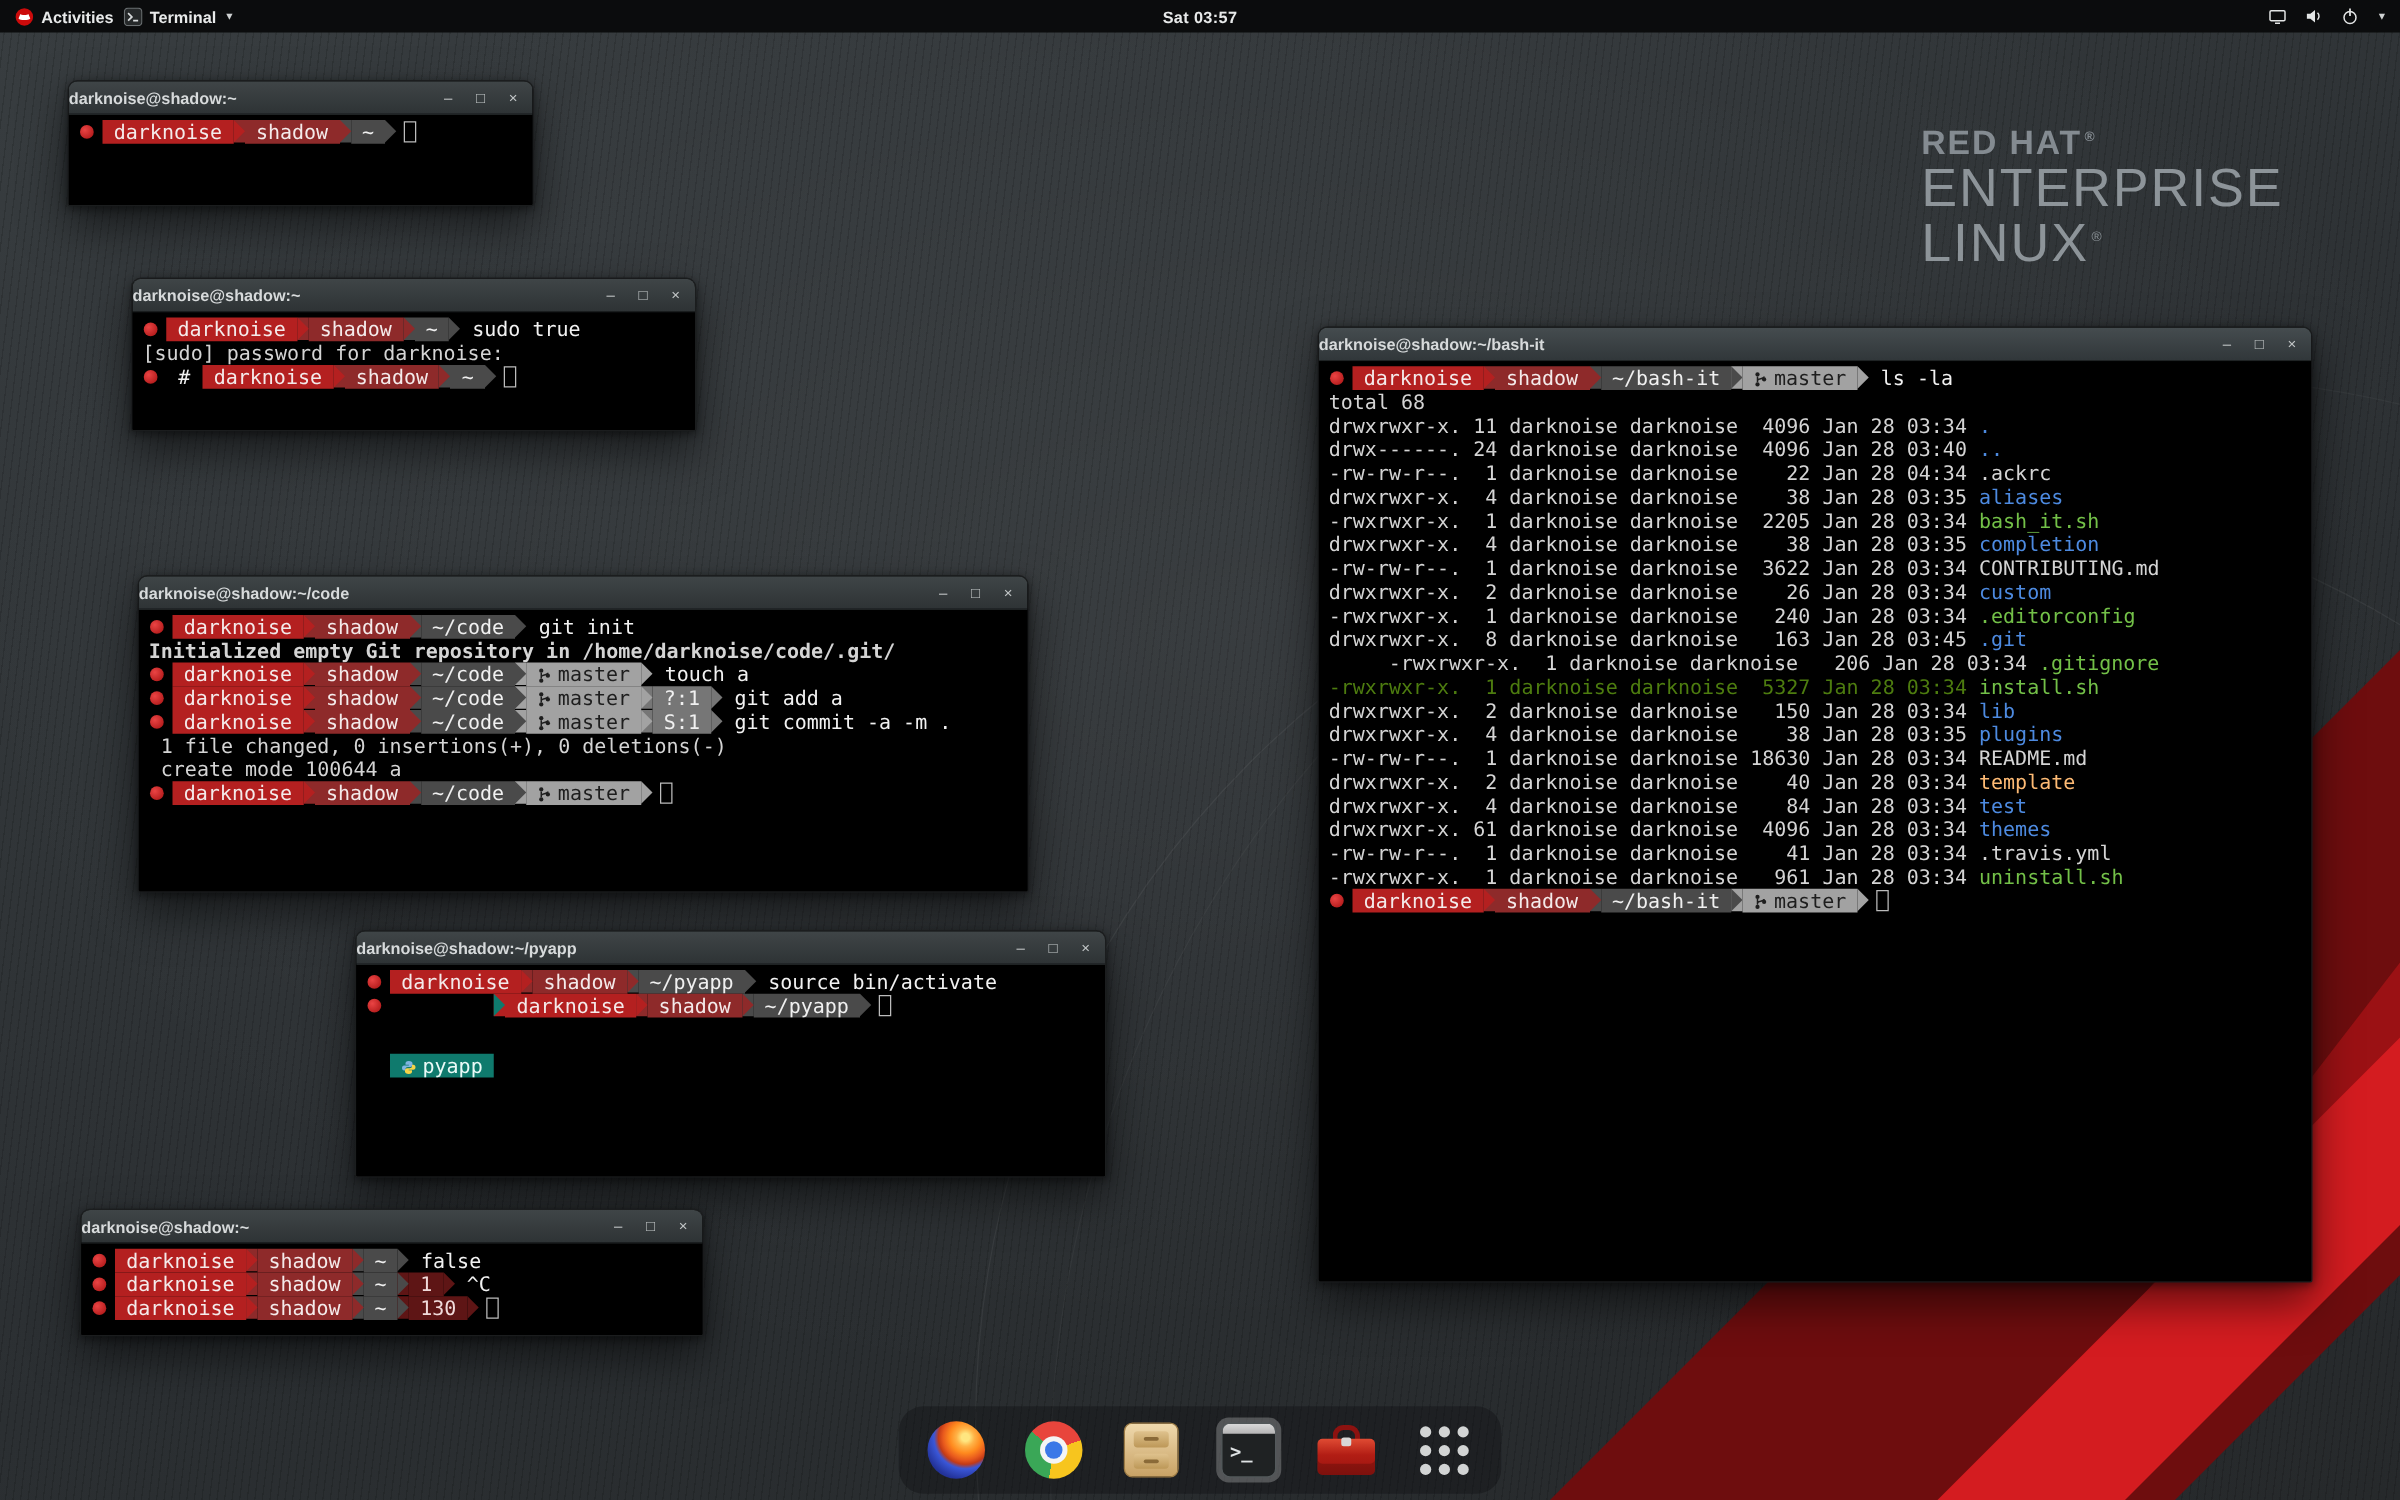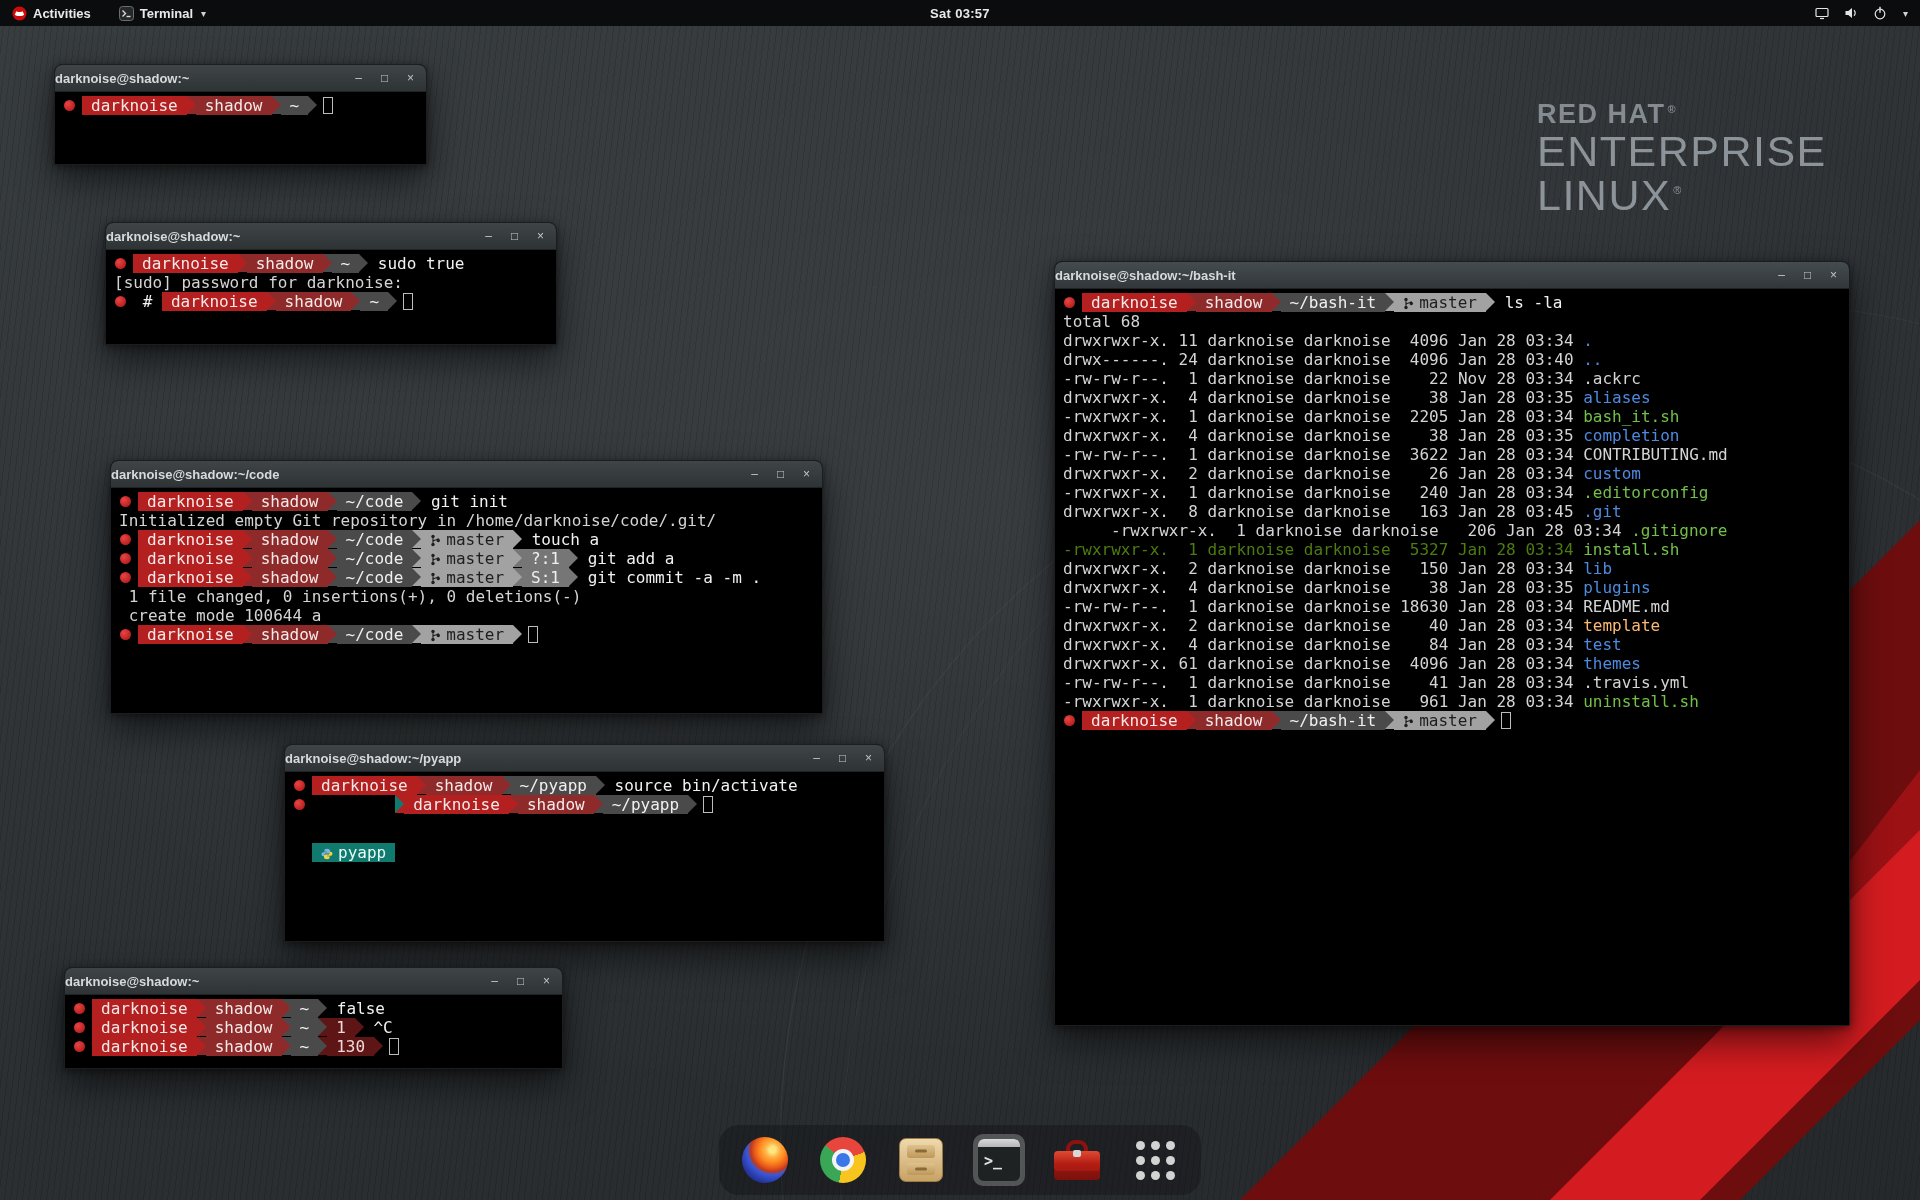--- a/index.html
+++ b/index.html
@@ -11,21 +11,21 @@
       repeating-linear-gradient(97deg, rgba(0,0,0,.14) 0 1px, transparent 1px 6px),
       linear-gradient(160deg,#383d40,#2b2f32 60%,#26292b)}
   
   .arc{position:absolute;border-radius:50%;z-index:0;pointer-events:none}
   #arc1{left:780px;top:390px;width:1500px;height:1500px;border:1px solid rgba(255,255,255,.06)}
   #arc2{left:840px;top:300px;width:1760px;height:1760px;border:1px solid rgba(255,255,255,.04)}
   .ribbons{position:absolute;right:0;bottom:0;z-index:0;pointer-events:none}
   
   .topbar{position:absolute;top:0;left:0;right:0;height:26px;background:#0b0c0d;color:#e8eaea;
     display:flex;align-items:center;z-index:100;font-size:13px;font-weight:600}
-  .tb-left{display:flex;align-items:center;gap:20px;padding-left:8px}
+  .tb-left{display:flex;align-items:center;padding-left:8px}
   .tb-item{display:flex;align-items:center;gap:6px;height:26px;padding:0 4px;cursor:default}
   .tb-chevron{font-size:10px;margin-left:2px;color:#cfd2d2}
   .tb-clock{position:absolute;left:50%;transform:translateX(-50%);font-weight:700;letter-spacing:.3px}
   .tb-right{margin-left:auto;display:flex;align-items:center;gap:13px;padding-right:12px}
   .tb-ico{display:block}
   
   .branding{position:absolute;left:1537px;top:100px;z-index:1;color:#8a9197;pointer-events:none}
   .brand-rh{font-size:27px;font-weight:700;letter-spacing:1.5px;color:#848b91;line-height:1.1}
   .brand-line{font-size:43px;font-weight:400;letter-spacing:1.5px;color:#8d9499;line-height:1.02}
   .brand-reg{font-size:11px;vertical-align:super;margin-left:2px}
@@ -165,21 +165,21 @@
     <div class="titlebar">
       <span class="title">darknoise@shadow:~/code</span>
       <span class="winbtns">
         <span class="wbtn">–</span>
         <span class="wbtn">□</span>
         <span class="wbtn">×</span>
       </span>
     </div>
     <div class="termbody">
         <div class="tline"><span class="picon"></span><span class="pseg" style="background: rgb(180, 32, 32); color: rgb(244, 234, 234);">darknoise</span><span class="parrow" style="border-left-color: rgb(180, 32, 32); background: rgb(142, 42, 42);"></span><span class="pseg" style="background: rgb(142, 42, 42); color: rgb(244, 234, 234);">shadow</span><span class="parrow" style="border-left-color: rgb(142, 42, 42); background: rgb(74, 74, 74);"></span><span class="pseg" style="background: rgb(74, 74, 74); color: rgb(240, 240, 240);">~/code</span><span class="parrow" style="border-left-color: rgb(74, 74, 74);"></span><span style="color: rgb(241, 241, 241);"> git init</span></div>
-        <div class="tline"><span style="color: rgb(212, 212, 212);">Initialized empty Git repository in /home/darknoise/code/.git/</span></div>
+        <div class="tline"><span style="color: rgb(212, 212, 212); font-weight: bold;">Initialized empty Git repository in /home/darknoise/code/.git/</span></div>
         <div class="tline"><span class="picon"></span><span class="pseg" style="background: rgb(180, 32, 32); color: rgb(244, 234, 234);">darknoise</span><span class="parrow" style="border-left-color: rgb(180, 32, 32); background: rgb(142, 42, 42);"></span><span class="pseg" style="background: rgb(142, 42, 42); color: rgb(244, 234, 234);">shadow</span><span class="parrow" style="border-left-color: rgb(142, 42, 42); background: rgb(74, 74, 74);"></span><span class="pseg" style="background: rgb(74, 74, 74); color: rgb(240, 240, 240);">~/code</span><span class="parrow" style="border-left-color: rgb(74, 74, 74); background: rgb(162, 162, 162);"></span><span class="pseg" style="background: rgb(162, 162, 162); color: rgb(30, 30, 30);"><svg class="seg-ico" width="11" height="13" viewBox="0 0 11 13">
               <circle cx="3" cy="2.5" r="1.7" fill="currentColor"></circle>
               <circle cx="3" cy="10.5" r="1.7" fill="currentColor"></circle>
               <circle cx="8.3" cy="6.5" r="1.7" fill="currentColor"></circle>
               <path d="M3 4.2v4.6M3 7.6c0-2.2 5.3-1 5.3-3.4" stroke="currentColor" stroke-width="1.2" fill="none"></path>
             </svg>master</span><span class="parrow" style="border-left-color: rgb(162, 162, 162);"></span><span style="color: rgb(241, 241, 241);"> touch a</span></div>
         <div class="tline"><span class="picon"></span><span class="pseg" style="background: rgb(180, 32, 32); color: rgb(244, 234, 234);">darknoise</span><span class="parrow" style="border-left-color: rgb(180, 32, 32); background: rgb(142, 42, 42);"></span><span class="pseg" style="background: rgb(142, 42, 42); color: rgb(244, 234, 234);">shadow</span><span class="parrow" style="border-left-color: rgb(142, 42, 42); background: rgb(74, 74, 74);"></span><span class="pseg" style="background: rgb(74, 74, 74); color: rgb(240, 240, 240);">~/code</span><span class="parrow" style="border-left-color: rgb(74, 74, 74); background: rgb(162, 162, 162);"></span><span class="pseg" style="background: rgb(162, 162, 162); color: rgb(30, 30, 30);"><svg class="seg-ico" width="11" height="13" viewBox="0 0 11 13">
               <circle cx="3" cy="2.5" r="1.7" fill="currentColor"></circle>
               <circle cx="3" cy="10.5" r="1.7" fill="currentColor"></circle>
               <circle cx="8.3" cy="6.5" r="1.7" fill="currentColor"></circle>
@@ -248,21 +248,21 @@
     <div class="termbody">
         <div class="tline"><span class="picon"></span><span class="pseg" style="background: rgb(180, 32, 32); color: rgb(244, 234, 234);">darknoise</span><span class="parrow" style="border-left-color: rgb(180, 32, 32); background: rgb(142, 42, 42);"></span><span class="pseg" style="background: rgb(142, 42, 42); color: rgb(244, 234, 234);">shadow</span><span class="parrow" style="border-left-color: rgb(142, 42, 42); background: rgb(74, 74, 74);"></span><span class="pseg" style="background: rgb(74, 74, 74); color: rgb(240, 240, 240);">~/bash-it</span><span class="parrow" style="border-left-color: rgb(74, 74, 74); background: rgb(162, 162, 162);"></span><span class="pseg" style="background: rgb(162, 162, 162); color: rgb(30, 30, 30);"><svg class="seg-ico" width="11" height="13" viewBox="0 0 11 13">
               <circle cx="3" cy="2.5" r="1.7" fill="currentColor"></circle>
               <circle cx="3" cy="10.5" r="1.7" fill="currentColor"></circle>
               <circle cx="8.3" cy="6.5" r="1.7" fill="currentColor"></circle>
               <path d="M3 4.2v4.6M3 7.6c0-2.2 5.3-1 5.3-3.4" stroke="currentColor" stroke-width="1.2" fill="none"></path>
             </svg>master</span><span class="parrow" style="border-left-color: rgb(162, 162, 162);"></span><span style="color: rgb(241, 241, 241);"> ls -la</span></div>
         <div class="tline"><span style="color: rgb(212, 212, 212);">total 68</span></div>
         <div class="tline"><span style="color: rgb(212, 212, 212);">drwxrwxr-x. 11 darknoise darknoise  4096 Jan 28 03:34 </span><span style="color: rgb(77, 138, 224);">.</span></div>
         <div class="tline"><span style="color: rgb(212, 212, 212);">drwx------. 24 darknoise darknoise  4096 Jan 28 03:40 </span><span style="color: rgb(77, 138, 224);">..</span></div>
-        <div class="tline"><span style="color: rgb(212, 212, 212);">-rw-rw-r--.  1 darknoise darknoise    22 Nov 28 03:34 </span><span style="color: rgb(212, 212, 212);">.ackrc</span></div>
+        <div class="tline"><span style="color: rgb(212, 212, 212);">-rw-rw-r--.  1 darknoise darknoise    22 Jan 28 04:34 </span><span style="color: rgb(212, 212, 212);">.ackrc</span></div>
         <div class="tline"><span style="color: rgb(212, 212, 212);">drwxrwxr-x.  4 darknoise darknoise    38 Jan 28 03:35 </span><span style="color: rgb(77, 138, 224);">aliases</span></div>
         <div class="tline"><span style="color: rgb(212, 212, 212);">-rwxrwxr-x.  1 darknoise darknoise  2205 Jan 28 03:34 </span><span style="color: rgb(115, 192, 72);">bash_it.sh</span></div>
         <div class="tline"><span style="color: rgb(212, 212, 212);">drwxrwxr-x.  4 darknoise darknoise    38 Jan 28 03:35 </span><span style="color: rgb(77, 138, 224);">completion</span></div>
         <div class="tline"><span style="color: rgb(212, 212, 212);">-rw-rw-r--.  1 darknoise darknoise  3622 Jan 28 03:34 </span><span style="color: rgb(212, 212, 212);">CONTRIBUTING.md</span></div>
         <div class="tline"><span style="color: rgb(212, 212, 212);">drwxrwxr-x.  2 darknoise darknoise    26 Jan 28 03:34 </span><span style="color: rgb(77, 138, 224);">custom</span></div>
         <div class="tline"><span style="color: rgb(212, 212, 212);">-rwxrwxr-x.  1 darknoise darknoise   240 Jan 28 03:34 </span><span style="color: rgb(115, 192, 72);">.editorconfig</span></div>
         <div class="tline"><span style="color: rgb(212, 212, 212);">drwxrwxr-x.  8 darknoise darknoise   163 Jan 28 03:45 </span><span style="color: rgb(77, 138, 224);">.git</span></div>
         <div class="tline"><span style="color: rgb(212, 212, 212); margin-left: 48px;">-rwxrwxr-x.  1 darknoise darknoise   206 Jan 28 03:34 </span><span style="color: rgb(115, 192, 72);">.gitignore</span></div>
         <div class="tline"><span style="color: #4d7c0f;">-rwxrwxr-x.  1 darknoise darknoise  5327 Jan 28 03:34 </span><span style="color: rgb(115, 192, 72);">install.sh</span></div>
         <div class="tline"><span style="color: rgb(212, 212, 212);">drwxrwxr-x.  2 darknoise darknoise   150 Jan 28 03:34 </span><span style="color: rgb(77, 138, 224);">lib</span></div>

